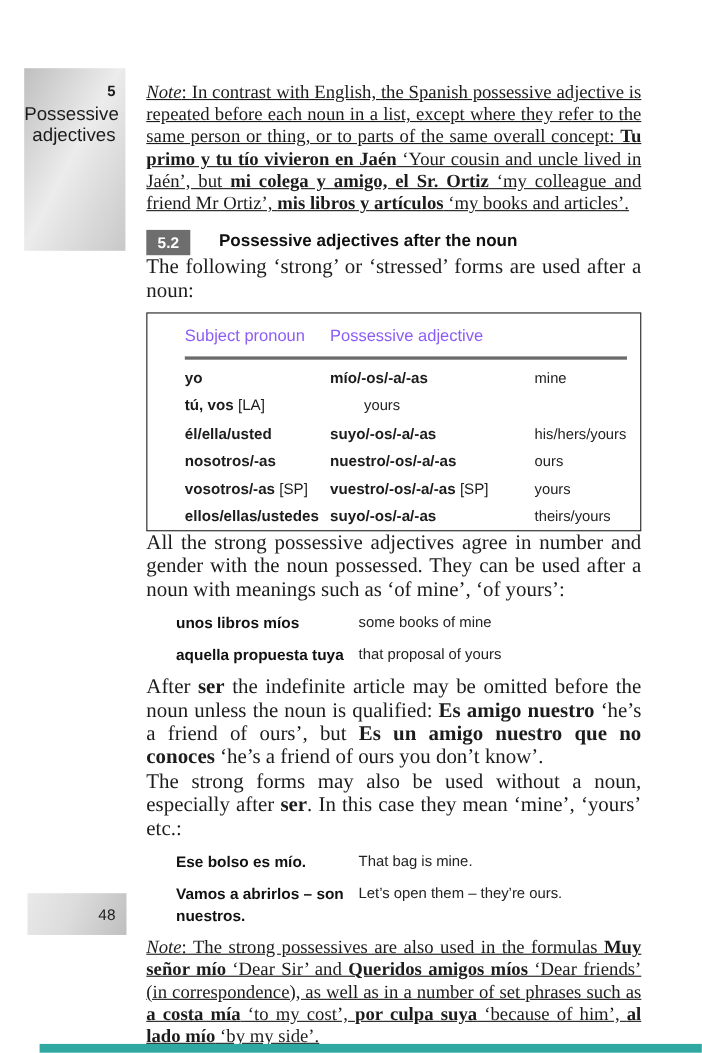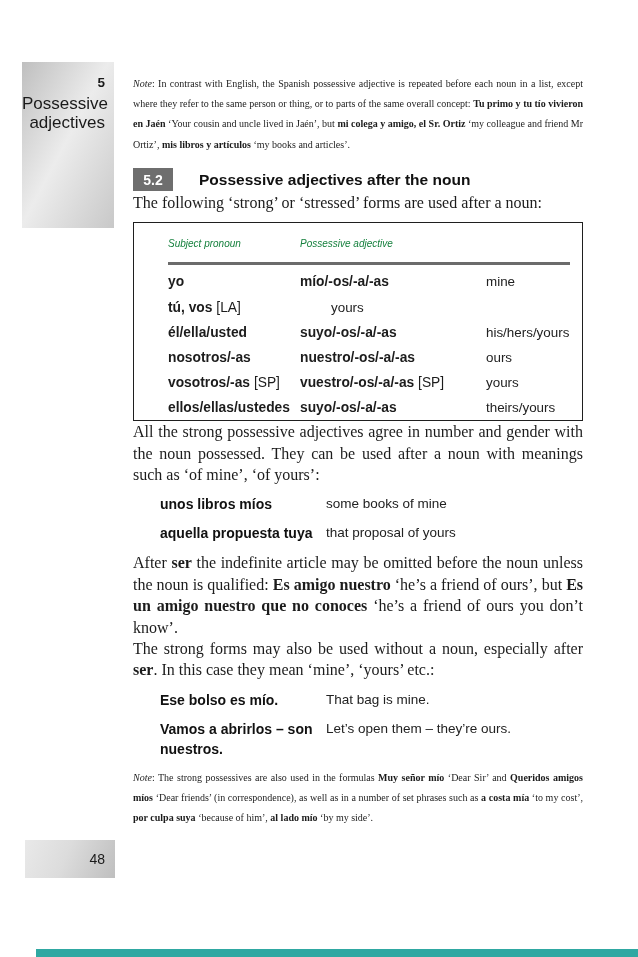--- a/index.html
+++ b/index.html
@@ -21,42 +21,42 @@
     text-align: right;
     padding: 13px 9px 0 0;
     font-family: "Liberation Sans", sans-serif;
     color: #1a1a1a;
   }
   .chapter-tab .num { font-weight: bold; font-size: 13.5px; margin-bottom: 4px; }
   .chapter-tab .line { font-size: 17px; line-height: 19px; }
 
   
   .page-tab {
-    position: absolute; left: 25px; top: 840px;
+    position: absolute; left: 25px; top: 812px;
     width: 90px; height: 38px;
     background: linear-gradient(112deg, #e9e9e9 0%, #dcdcdc 45%, #bfbfbf 100%);
     display: flex; align-items: center; justify-content: flex-end;
     padding-right: 10px;
     font-family: "Liberation Sans", sans-serif;
     font-size: 14px; color: #1a1a1a;
   }
 
   
   .bottom-bar {
     position: absolute; left: 36px; right: 0; bottom: 0; height: 8px;
   }
 
   
   .content { position: absolute; left: 133px; top: 74px; width: 450px; }
 
   p.serif {
-    font-size: 16px; line-height: 21.4px;
+    font-size: 19px; line-height: 21.4px;
     text-align: justify; margin: 0;
   }
-  p.notep { font-size: 10px; line-height: 20.2px; }
+  p.notep { font-size: 17px; line-height: 20.2px; text-decoration: underline; }
 
   
   .section-heading { display: flex; align-items: center; margin-top: 13px; height: 24px; }
   .badge {
     width: 40px; height: 23px; background: #6e6e6e; color: #ffffff;
     font-family: "Liberation Sans", sans-serif; font-weight: bold; font-size: 14px;
     display: flex; align-items: center; justify-content: center;
     flex-shrink: 0;
   }
   .section-title {
@@ -68,21 +68,21 @@
   .intro { margin-top: 22px; }
 
   
   .ptable {
     margin-top: 9px;
     border: 1.5px solid #1f1f1f;
     height: 199px;
     padding: 13px 12px 0 34px;
     font-family: "Liberation Sans", sans-serif;
   }
-  .ptable .hdr { display: flex; color: #15803d; font-size: 10px; line-height: 16px; font-style: italic; }
+  .ptable .hdr { display: flex; color: #8b5cf6; font-size: 15px; line-height: 16px; }
   .ptable .hdr .h1 { width: 132px; flex-shrink: 0; }
   .ptable .rule { height: 3px; background: #6b6b6b; margin-top: 10px; }
   .ptable .row { display: flex; margin-top: 9.2px; line-height: 16px; font-size: 13.8px; }
   .ptable .row .c1 { width: 132px; flex-shrink: 0; font-weight: bold; }
   .ptable .row .c2 { width: 155px; flex-shrink: 0; font-weight: bold; }
   .ptable .row .c3 { font-weight: normal; font-size: 13.4px; color: #222; margin-left: 31px; }
   .ptable .bracket { font-weight: normal; }
 
   .para-block { margin-top: 21px; }
 

